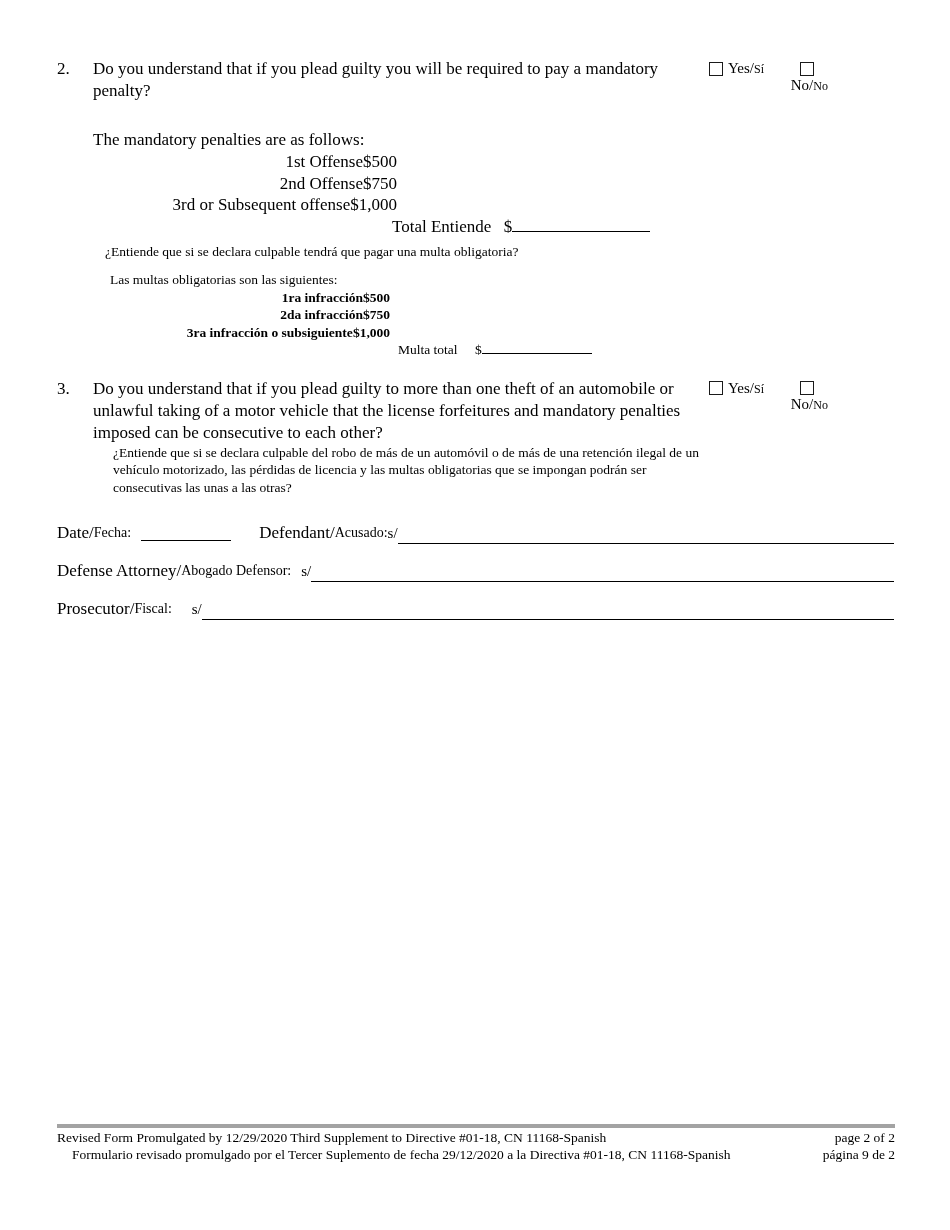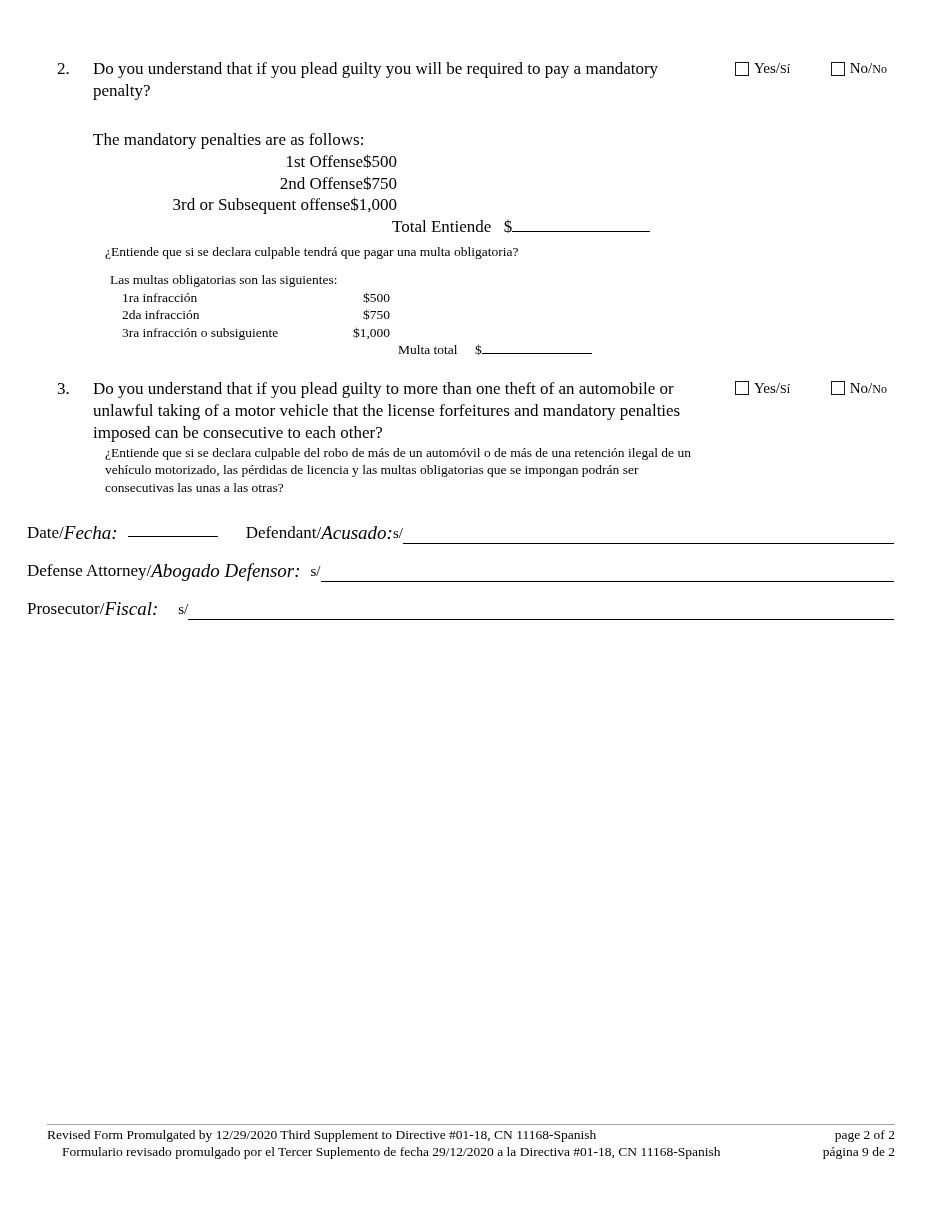--- a/index.html
+++ b/index.html
@@ -23,28 +23,28 @@
     position: absolute;
     left: 57px;
     top: 0;
     width: 36px;
   }
   .q-body { margin-left: 36px; width: 625px; }
   .q-text { width: 622px; }
   
   .checks {
     position: absolute;
-    left: 735px;
+    left: 709px;
     top: 1px;
     white-space: nowrap;
     font-size: 15px;
     line-height: 18px;
   }
   .cb-item { display: inline-flex; align-items: center; }
-  .cb-item + .cb-item { margin-left: 37px; }
+  .cb-item + .cb-item { margin-left: 23px; flex-direction: column; }
   .cb-box {
     display: inline-block;
     width: 12px; height: 12px;
     border: 1.5px solid #1a1a1a;
     margin-right: 5px;
     background: #ffffff;
   }
   .cb-lbl .es { font-size: 12px; }
   
   .pen-intro { margin-top: 27px; }
@@ -63,62 +63,63 @@
     height: 14px;
     vertical-align: baseline;
   }
   .blank.total-en { width: 138px; }
   
   .es-small { font-size: 13.5px; line-height: 17.5px; }
   .es-q2-text { margin-left: 12px; margin-top: 5px; }
   .es-intro { margin-left: 17px; margin-top: 11px; }
   .pen-row-es {
     display: flex;
-    justify-content: space-between;
+    justify-content: flex-end;
     margin-left: 29px;
     width: 268px;
+    font-weight: bold;
   }
   .total-row-es { margin-left: 305px; }
   .total-row-es .cur { margin-left: 14px; }
   .blank.total-es { width: 110px; height: 12px; }
-  .es-q3-text { margin-left: 12px; width: 600px; }
+  .es-q3-text { margin-left: 20px; width: 600px; }
   
   .sig-row {
     display: flex;
-    align-items: flex-start;
-    margin-left: 27px;
+    align-items: center;
+    margin-left: 57px;
     margin-right: 56px;
     font-size: 17px;
     line-height: 22px;
   }
-  .sig-sm { font-size: 19px; font-style: italic; }
+  .sig-sm { font-size: 14px; }
   .sig-s { font-size: 15px; }
   .sig-line {
     flex: 1;
     border-bottom: 1px solid #000;
     height: 15px;
     align-self: flex-end;
   }
   .date-blank {
     display: inline-block;
     width: 90px;
     border-bottom: 1px solid #000;
     height: 14px;
     margin-left: 10px;
   }
   .defendant-label { margin-left: 28px; }
   .sig-gap-sm { display: inline-block; width: 10px; }
   .sig-gap-md { display: inline-block; width: 20px; }
   
   .footer {
     position: absolute;
-    left: 47px;
+    left: 57px;
     right: 55px;
     top: 1124px;
-    border-top: 1px solid #a3a3a3;
+    border-top: 4px solid #a3a3a3;
     padding-top: 2px;
     font-size: 13.5px;
     line-height: 16.5px;
   }
   .footer-line { display: flex; justify-content: space-between; }
   .footer-line.second .left { padding-left: 15px; }
   
   .mt-top { margin-top: 58px; }
   .mt-q3 { margin-top: 19px; }
   .mt-sig1 { margin-top: 26px; }

